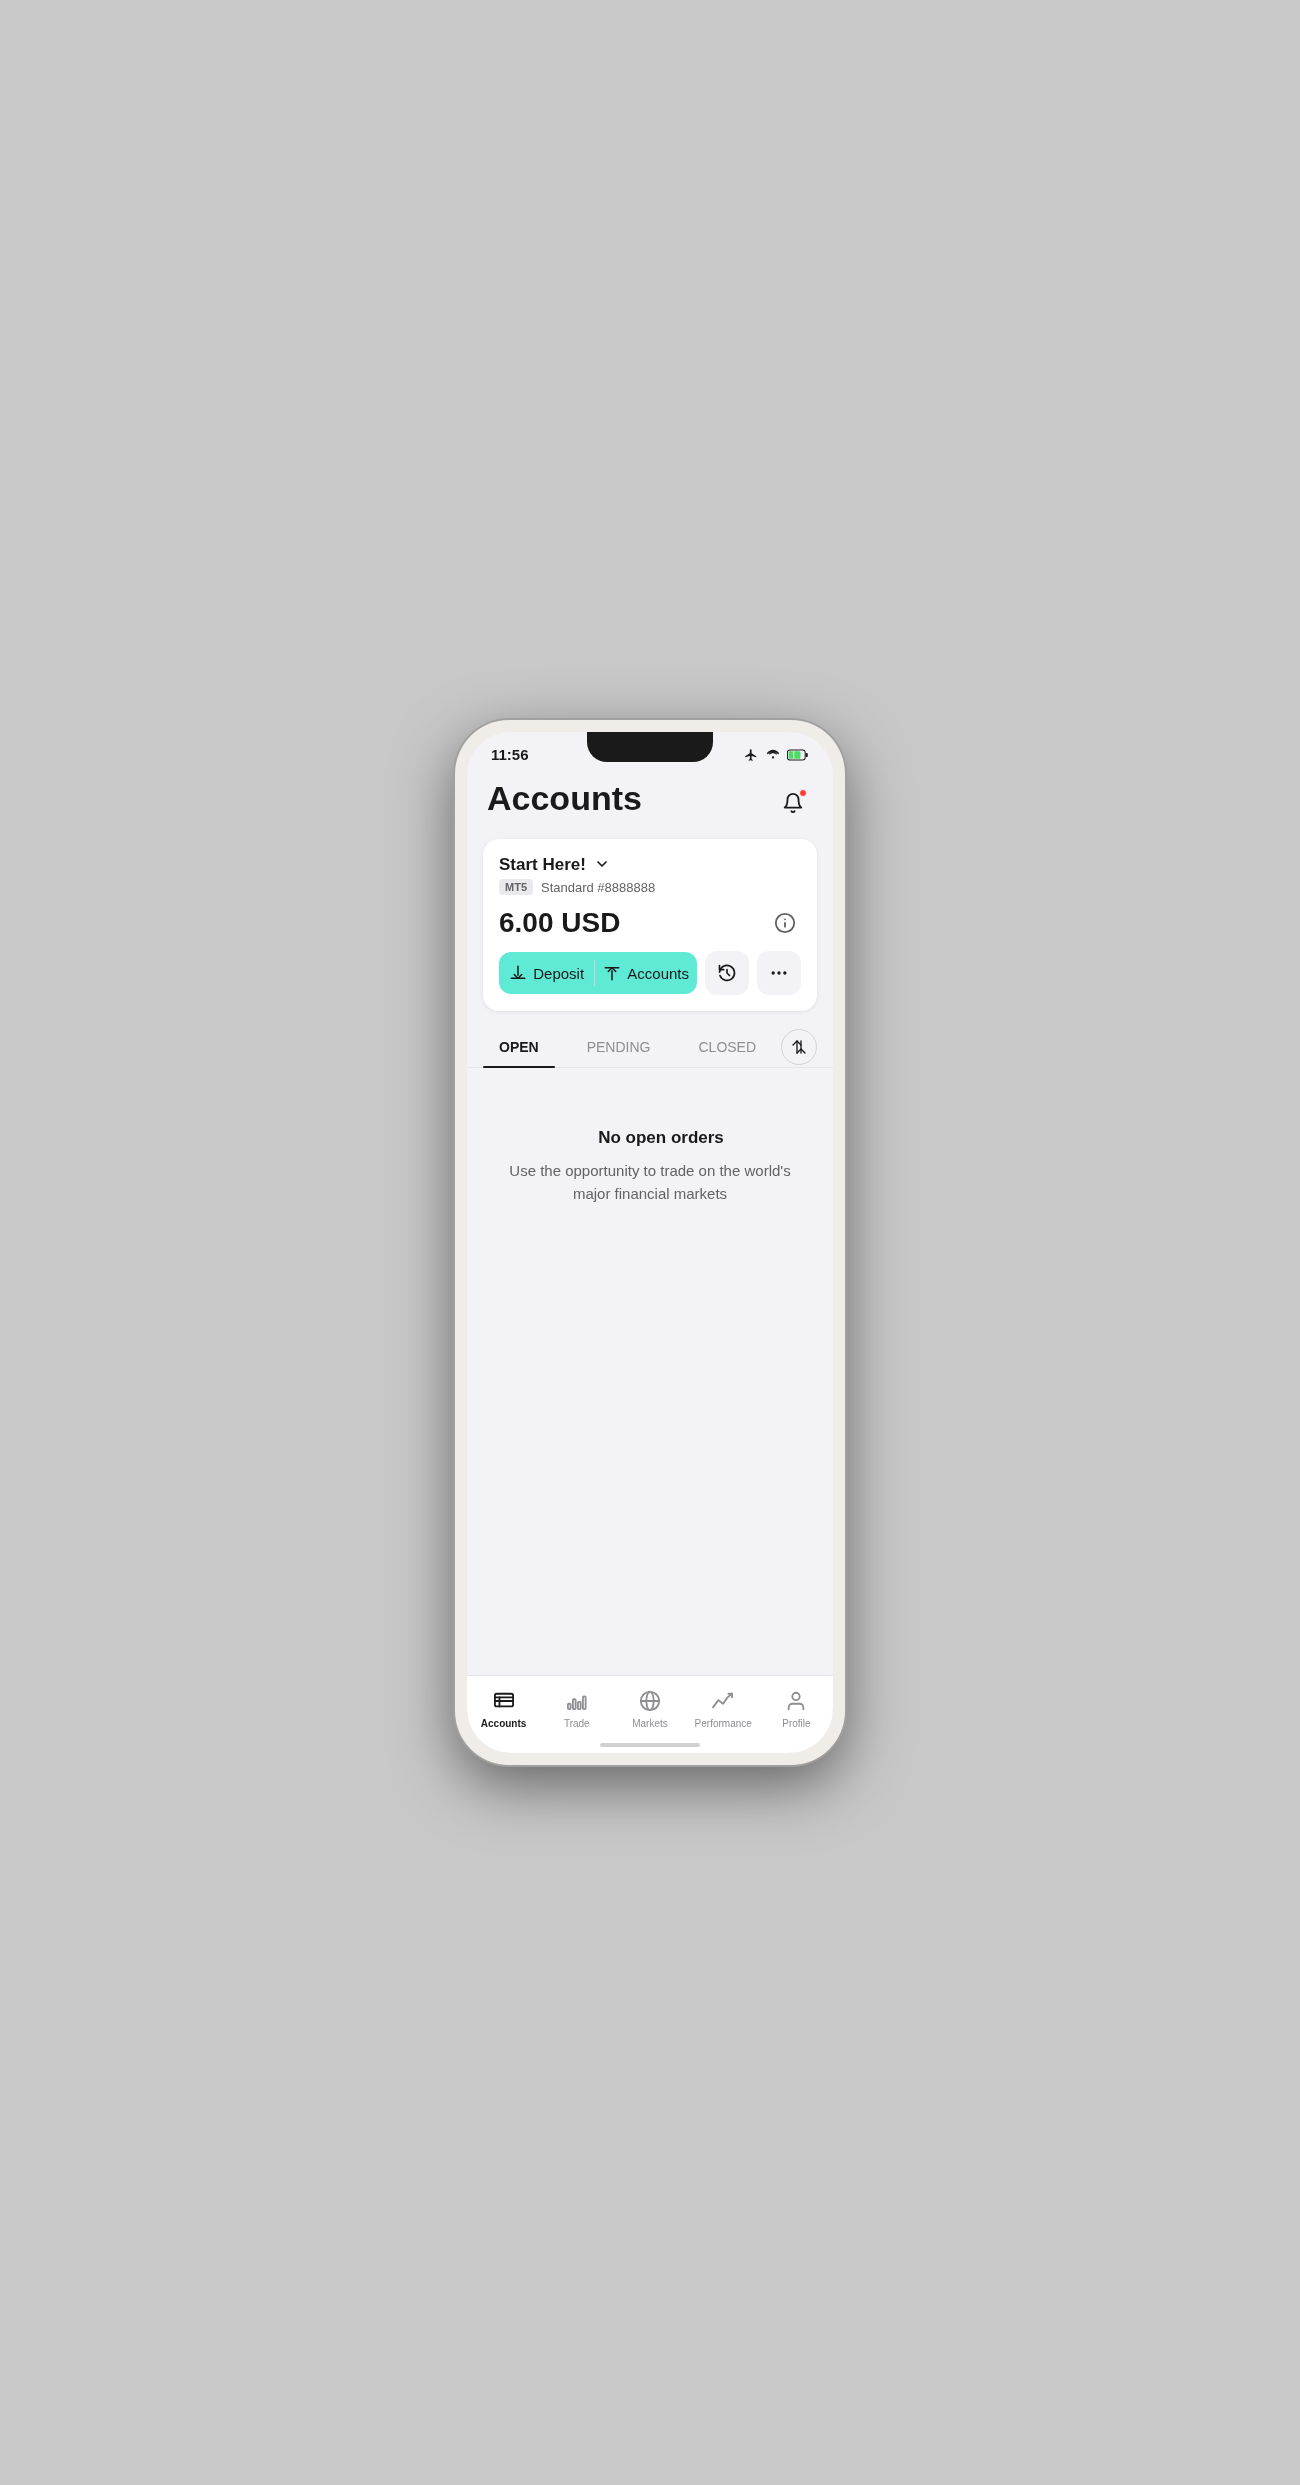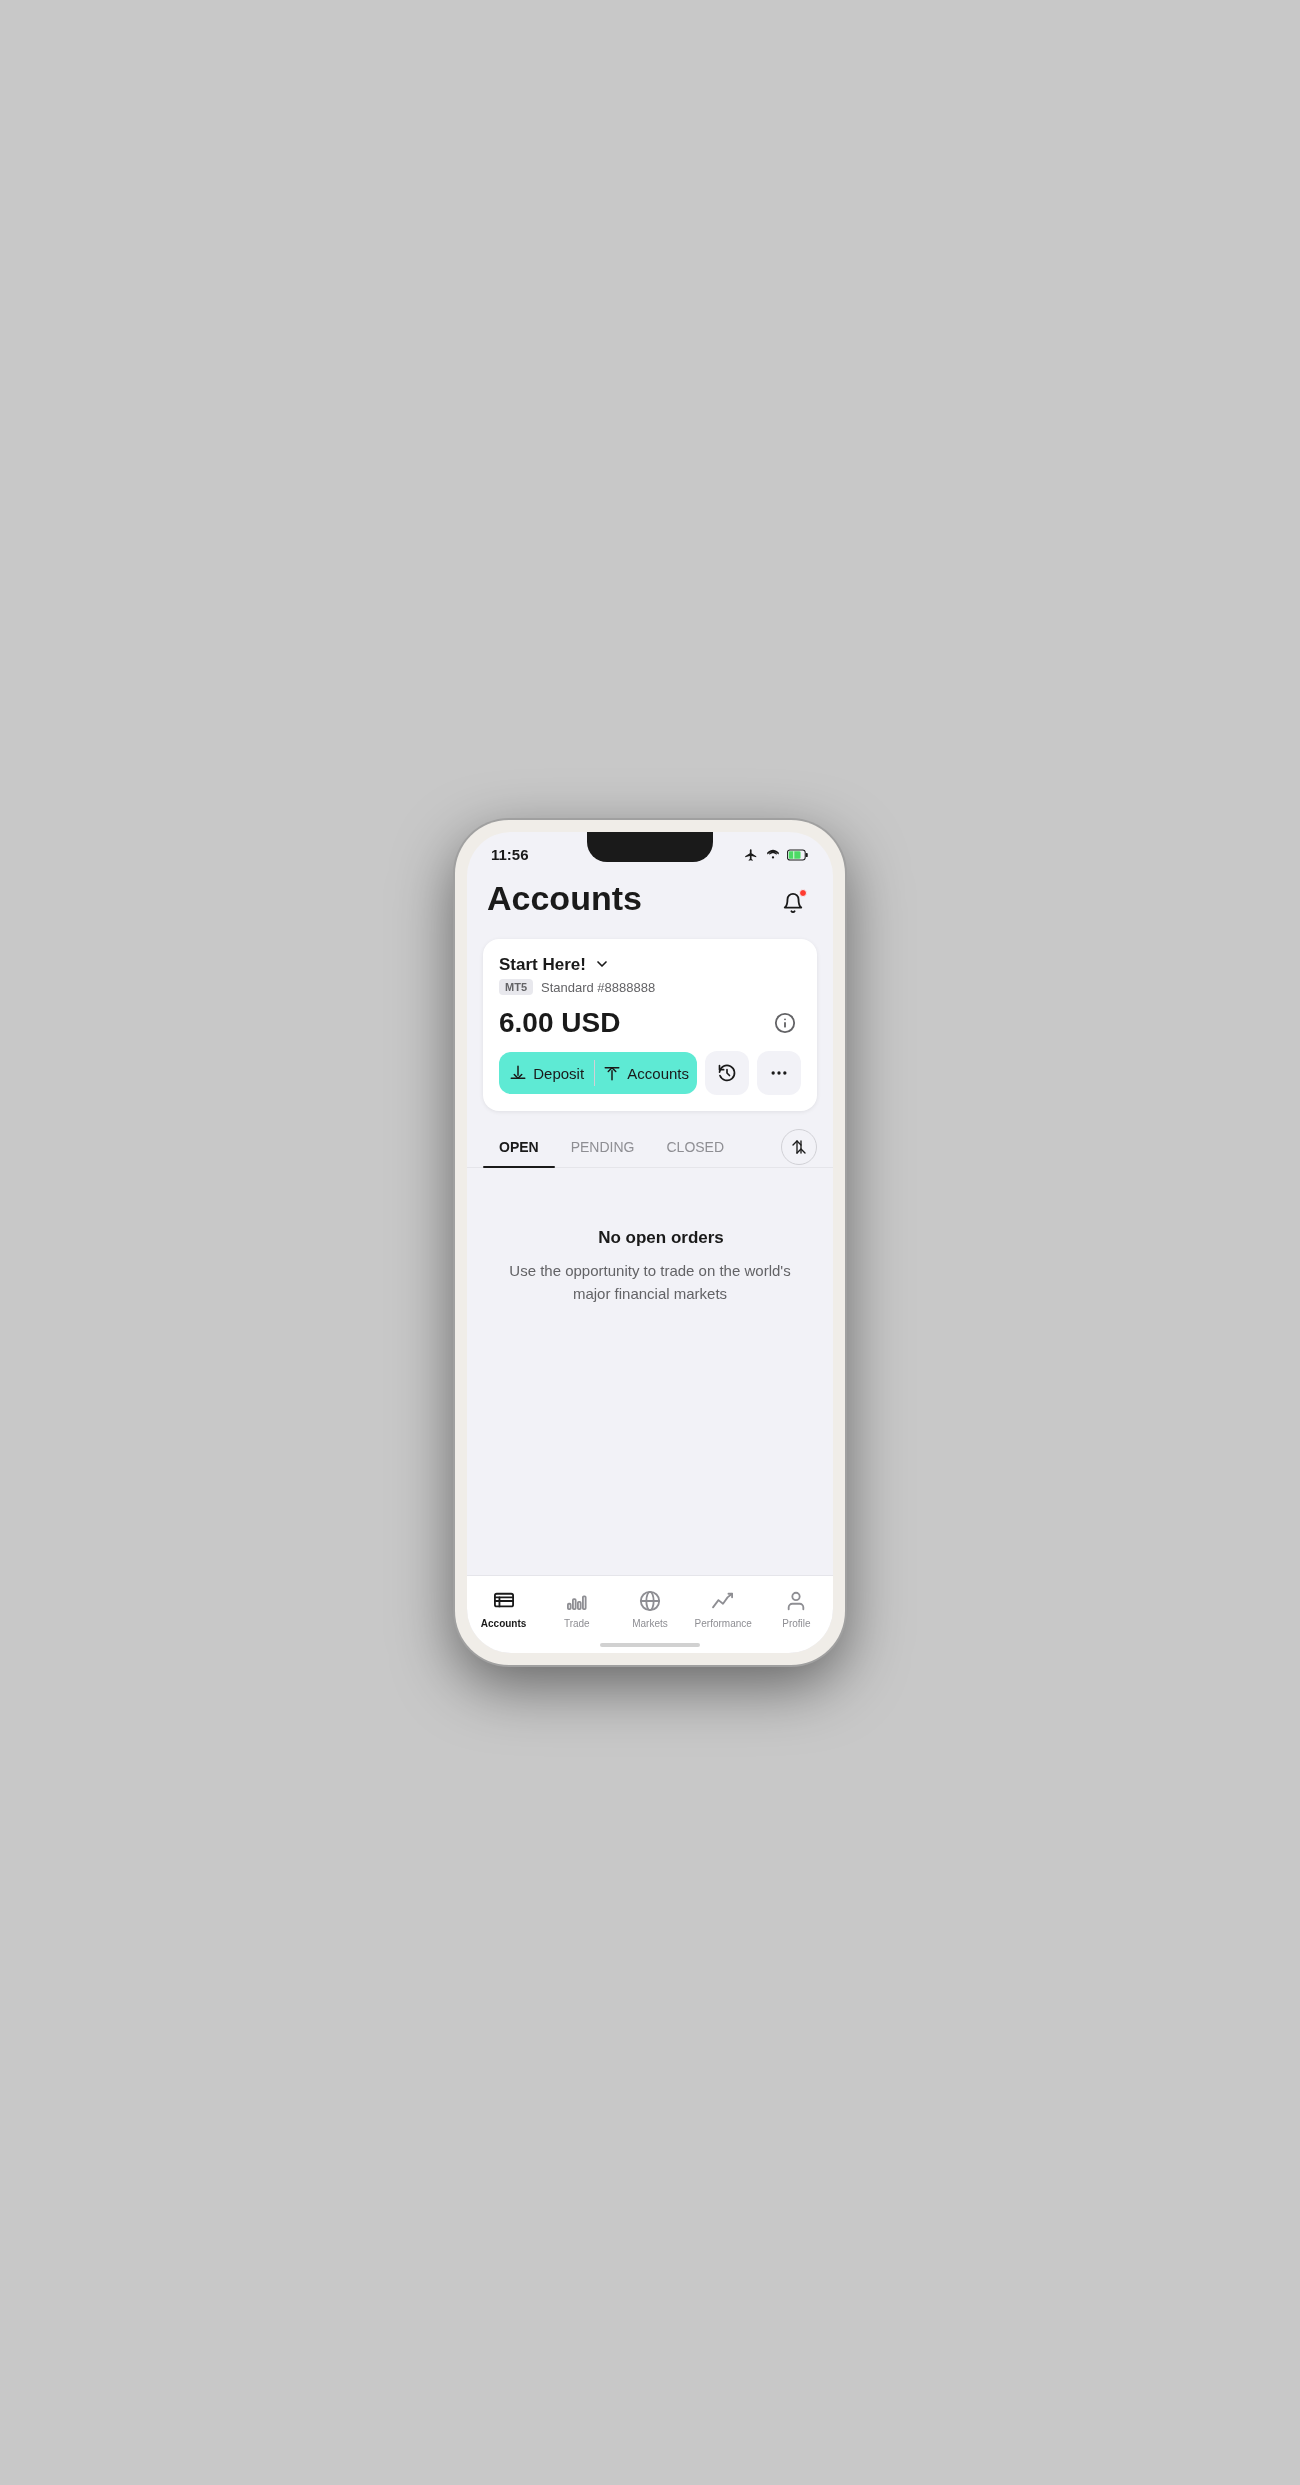--- a/index.html
+++ b/index.html
@@ -6,21 +6,21 @@
     body {
       background: #c8c8c8;
       display: flex;
       justify-content: center;
       align-items: center;
       min-height: 100vh;
       font-family: -apple-system, BlinkMacSystemFont, 'SF Pro Display', 'Helvetica Neue', sans-serif;
     }
     .phone-outer {
       width: 390px;
-      height: 845px;
+      height: 1045px;
       background: #f0ede8;
       border-radius: 54px;
       padding: 12px;
       box-shadow: 0 0 0 2px #a0a0a0, 0 20px 60px rgba(0,0,0,0.5);
       position: relative;
     }
     .phone-inner {
       width: 100%;
       height: 100%;
       background: #f2f2f7;
@@ -215,21 +215,21 @@
     .tabs-container {
       padding: 0 16px;
       display: flex;
       align-items: center;
       border-bottom: 1px solid #e5e5ea;
       margin-bottom: 0;
     }
     .tabs-list {
       display: flex;
       flex: 1;
-      gap: 0;
+      gap: 16px;
     }
     .tab-item {
       padding: 12px 16px;
       font-size: 14px;
       font-weight: 500;
       color: #8e8e93;
       cursor: pointer;
       position: relative;
     }
     .tab-item.active {

